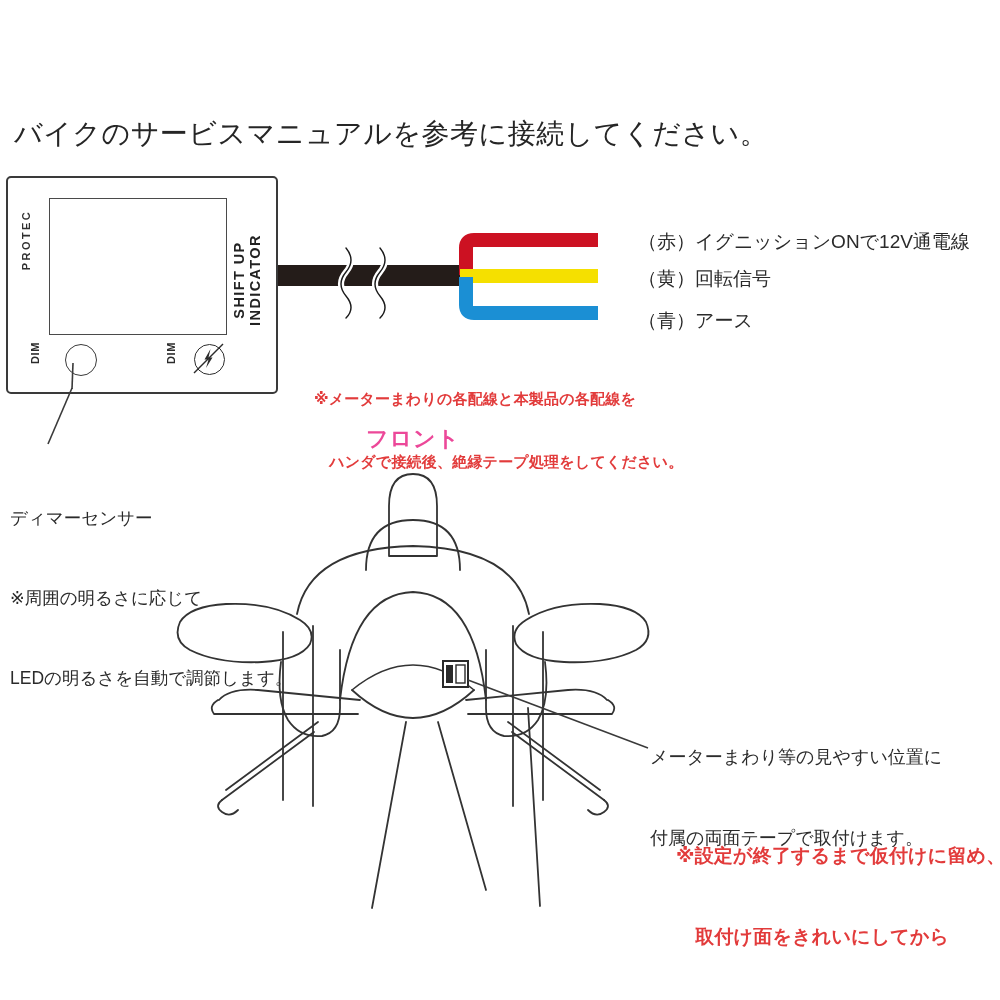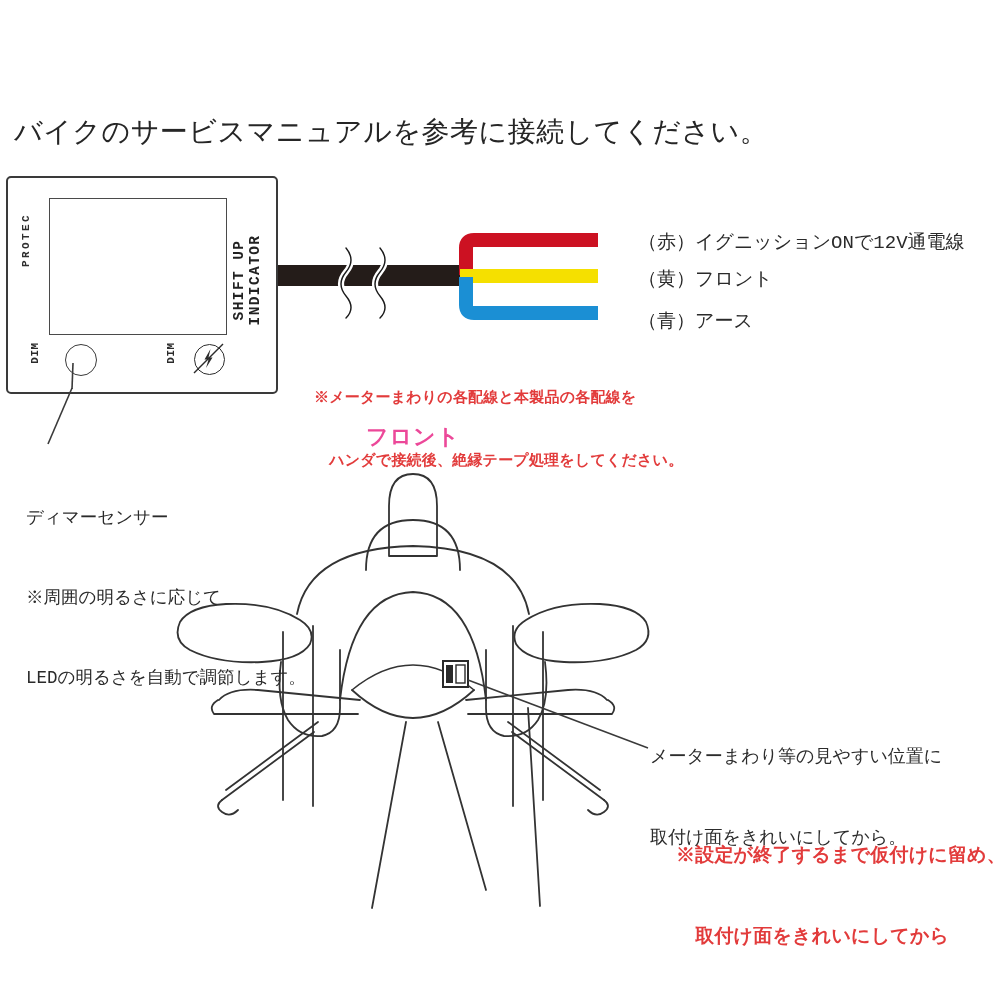--- a/index.html
+++ b/index.html
@@ -15,21 +15,20 @@
     font-family: "Liberation Sans", "DejaVu Sans", sans-serif;
     color: #1b1b1b;
     -webkit-font-smoothing: antialiased;
   }
 
   #stage {
     position: absolute;
     left: 0; top: 0;
     width: 1000px;
     height: 1000px;
-    font-family: Liberation Mono, monospace;
   }
 
   
   .txt {
     position: absolute;
     white-space: pre;
     line-height: 1.32;
     color: #2a2a2a;
   }
   .title {
@@ -145,21 +144,21 @@
     font-size: 15px;
   }
   .warn2 {
     left: 676px;
     top: 789px;
     font-size: 19px;
   }
 
   
   .sensor-note {
-    left: 26px;
+    left: 10px;
     top: 452px;
     font-size: 17.5px;
     line-height: 1.52;
   }
   .front-label {
     left: 366px;
     top: 424px;
     font-size: 22px;
     font-weight: bold;
     color: #ec4899;
@@ -265,39 +264,39 @@
     <g>
       <rect x="443" y="661" width="25" height="26" fill="#ffffff" stroke="#2a2a2a" stroke-width="2"></rect>
       <rect x="446" y="665" width="7" height="18" fill="#2a2a2a"></rect>
       <rect x="456" y="665" width="9" height="18" fill="#ffffff" stroke="#2a2a2a" stroke-width="1.4"></rect>
     </g>
 
     <line x1="468" y1="680" x2="648" y2="748" stroke="#3a3a3a" stroke-width="1.5"></line>
   </svg>
 
   <div class="wire-label" style="left:610px; top:229px;">（赤）イグニッションONで12V通電線</div>
-  <div class="wire-label" style="left:610px; top:266px;">（黄）フロント</div>
+  <div class="wire-label" style="left:610px; top:266px;">（黄）回転信号</div>
   <div class="wire-label" style="left:610px; top:308px;">（青）アース</div>
 
   <div class="warn-red warn1">
     <div>※メーターまわりの各配線と本製品の各配線を</div>
     <div>　ハンダで接続後、絶縁テープ処理をしてください。</div>
   </div>
 
   <div class="txt sensor-note">
     <div>ディマーセンサー</div>
     <div>※周囲の明るさに応じて</div>
     <div>LEDの明るさを自動で調節します。</div>
   </div>
 
   <div class="txt front-label">フロント</div>
 
   <div class="txt mount-note">
     <div>メーターまわり等の見やすい位置に</div>
-    <div>取付け面をきれいにしてから。</div>
+    <div>付属の両面テープで取付けます。</div>
   </div>
 
   <div class="warn-red warn2">
     <div>※設定が終了するまで仮付けに留め、</div>
     <div>　取付け面をきれいにしてから</div>
     
   </div>
 
 </div>
 

